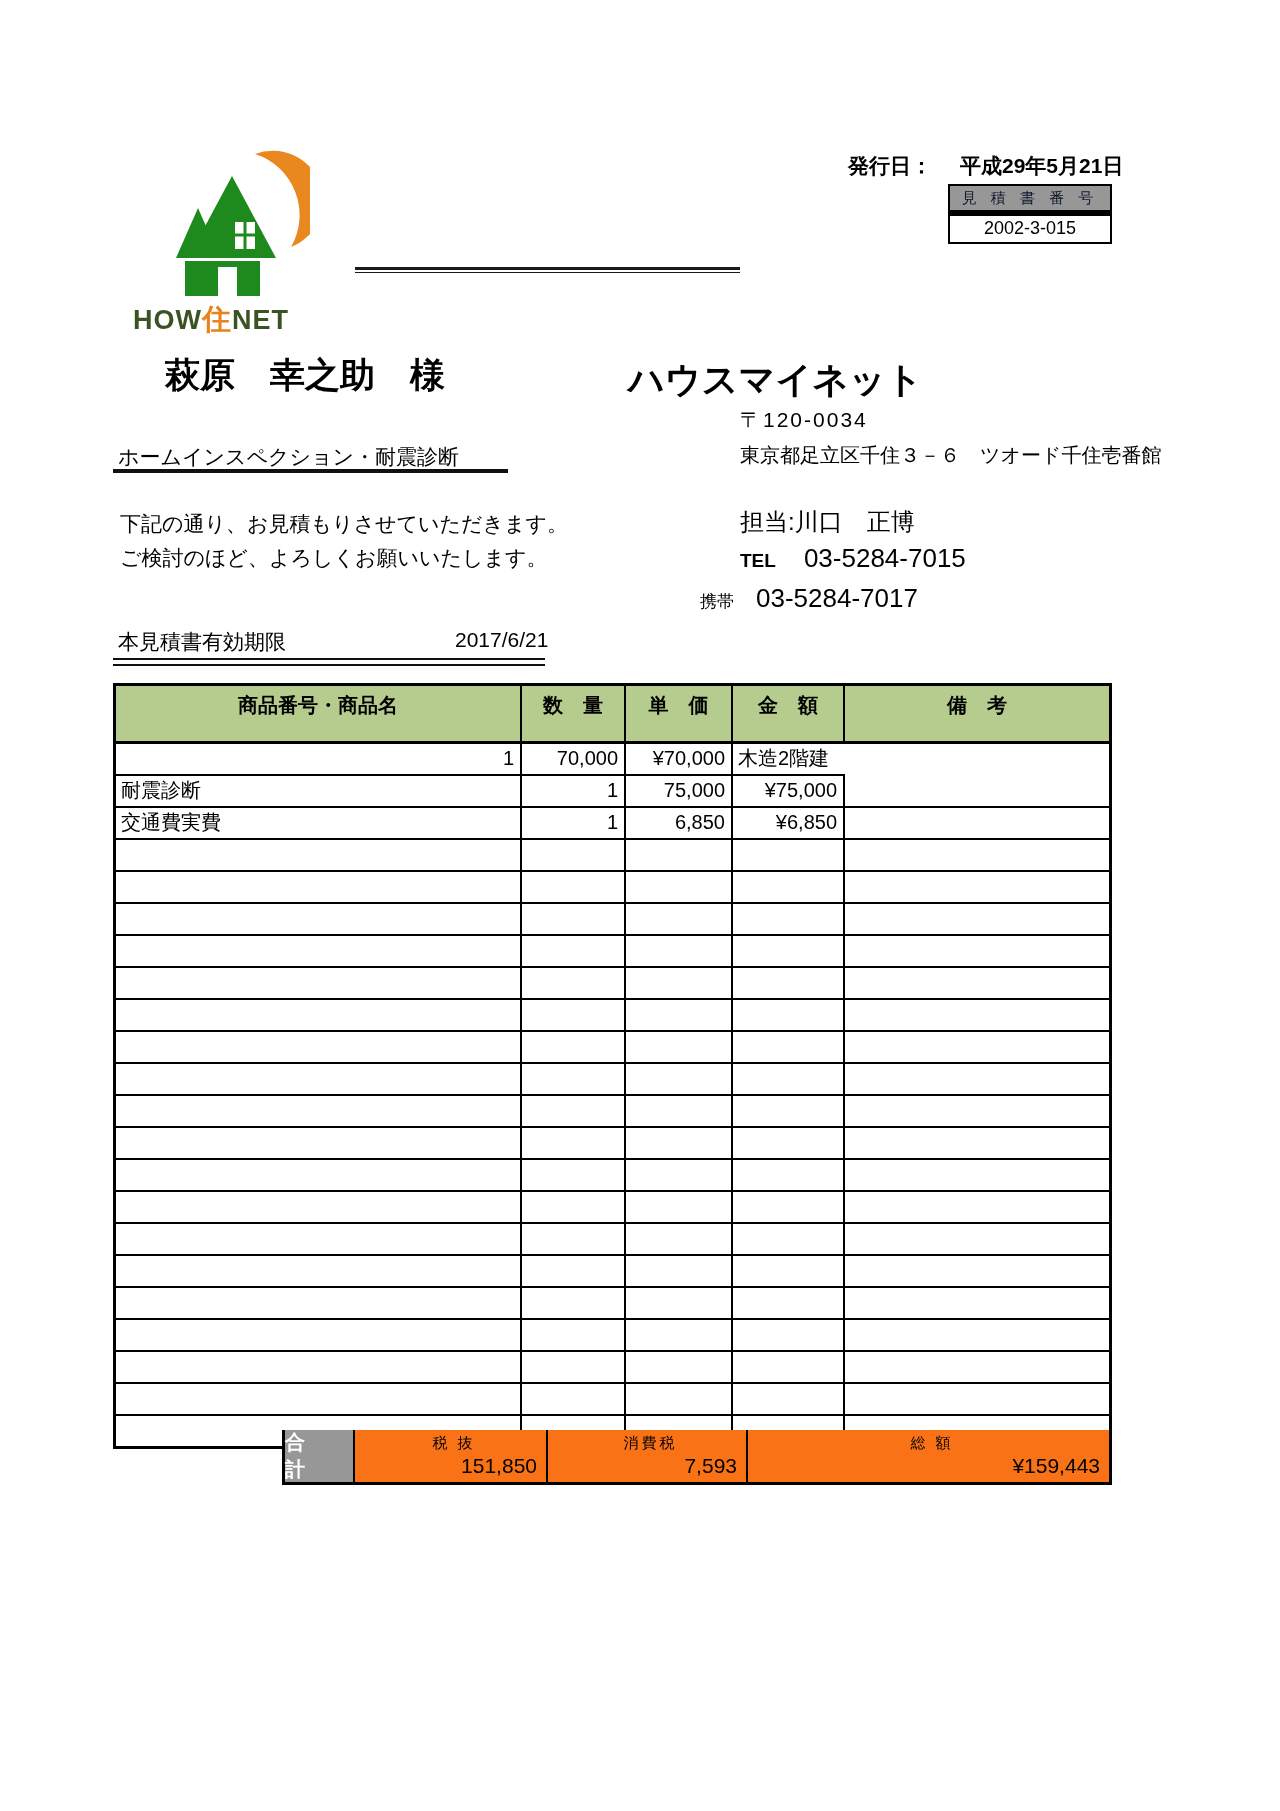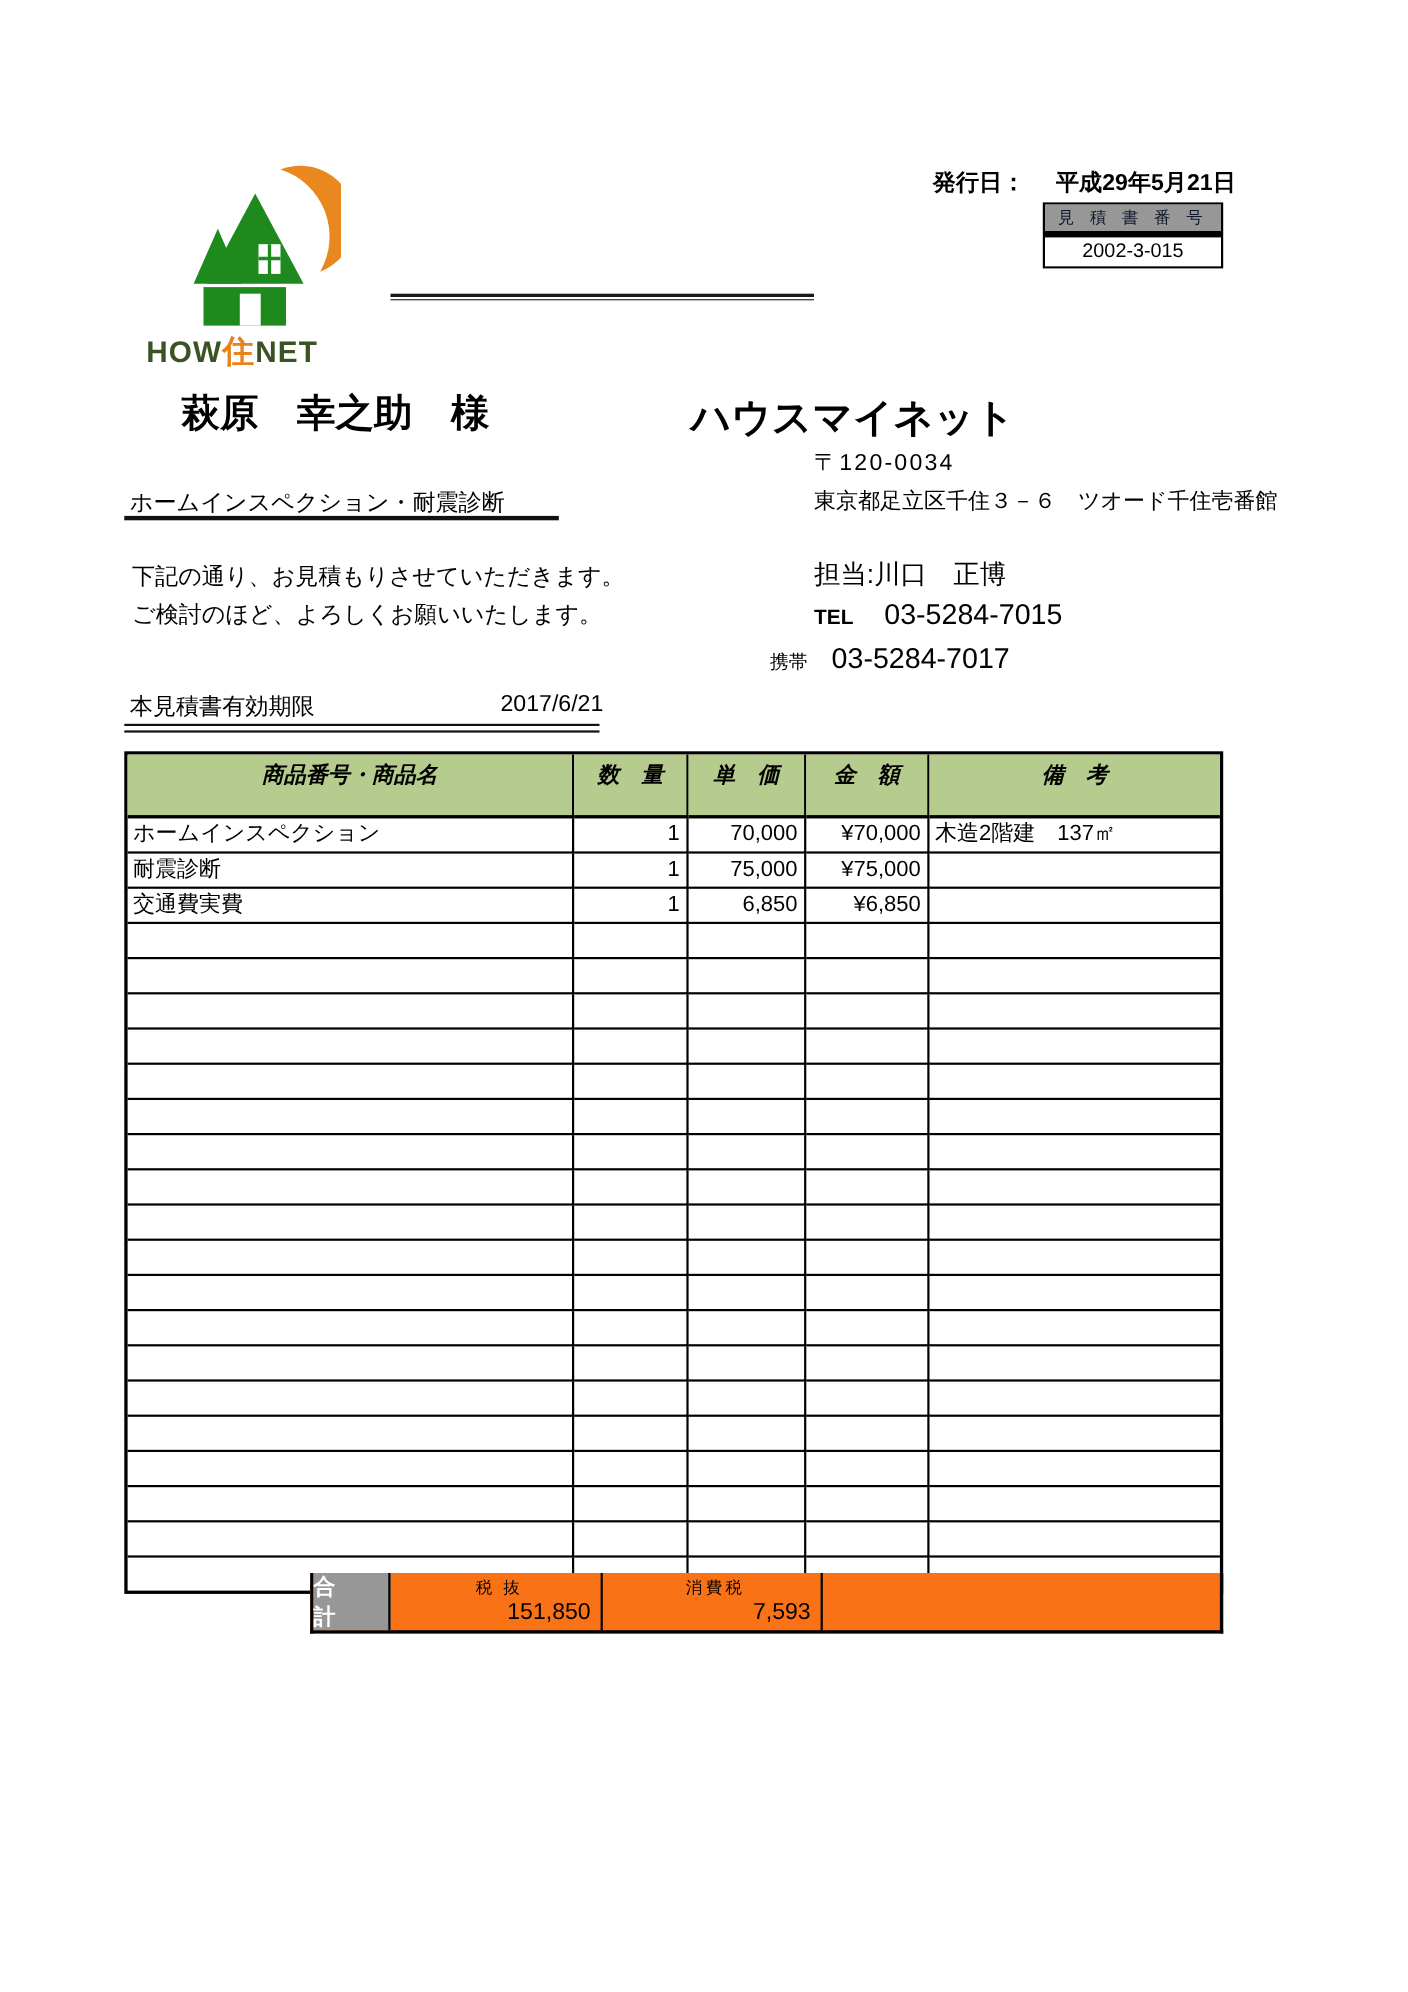--- a/index.html
+++ b/index.html
@@ -38,21 +38,21 @@
   .address { position:absolute; left:740px; top:442px; font-size:20px; white-space:nowrap; }
   .contact { position:absolute; left:740px; top:506px; font-size:24px; white-space:nowrap; }
   .tel-line { position:absolute; left:740px; top:543px; font-size:26px; white-space:nowrap; }
   .tel-line .lbl { font-size:19px; font-weight:bold; margin-right:28px; }
   .mob-line { position:absolute; left:700px; top:583px; font-size:26px; white-space:nowrap; }
   .mob-line .lbl { font-size:17px; margin-right:22px; }
 
   
   .tbl { position:absolute; left:113px; top:683px; width:999px; border:3px solid #000; background:#fff; }
   .thead, .trow { display:grid; grid-template-columns:406px 104px 107px 112px 1fr; }
-  .thead { height:58px;font-style:italic; }
+  .thead { height:58px; }
   .th { background:var(--header-green); font-size:20px; font-weight:bold; text-align:center; line-height:39px; border-right:2px solid #000; border-bottom:3px solid #000; }
   .th.last-col { border-right:none; }
   .trow { height:32px; }
   .trow.last { height:30px; }
   .tc { font-size:20px; line-height:29px; border-right:2px solid #000; border-bottom:2px solid #000; overflow:hidden; white-space:nowrap; }
   .trow.last .tc { border-bottom:none; }
   .tc.last-col { border-right:none; }
   .c-name, .c-note { padding-left:5px; text-align:left; }
   .c-num { padding-right:6px; text-align:right; }
 
@@ -118,21 +118,20 @@
   <div class="tbl">
     <div class="thead">
       <div class="th">商品番号・商品名</div>
       <div class="th">数　量</div>
       <div class="th">単　価</div>
       <div class="th">金　額</div>
       <div class="th last-col">備　考</div>
     </div>
     <div>
         <div class="trow">
-          <div class="tc c-name">ホームインスペクション</div>
           <div class="tc c-num">1</div>
           <div class="tc c-num">70,000</div>
           <div class="tc c-num">¥70,000</div>
           <div class="tc c-note last-col">木造2階建　137㎡</div>
         </div>
         <div class="trow">
           <div class="tc c-name">耐震診断</div>
           <div class="tc c-num">1</div>
           <div class="tc c-num">75,000</div>
           <div class="tc c-num">¥75,000</div>
@@ -284,15 +283,19 @@
   <div class="totals">
     <div class="sum-box">合　計</div>
     <div class="cell c1">
       <div class="cl">税 抜</div>
       <div class="cv">151,850</div>
     </div>
     <div class="cell c2">
       <div class="cl">消費税</div>
       <div class="cv">7,593</div>
     </div>
+    <div class="cell c3">
+      <div class="cl">総 額</div>
+      <div class="cv">¥159,443</div>
+    </div>
   </div>
 
 </div>
 
 </body></html>

